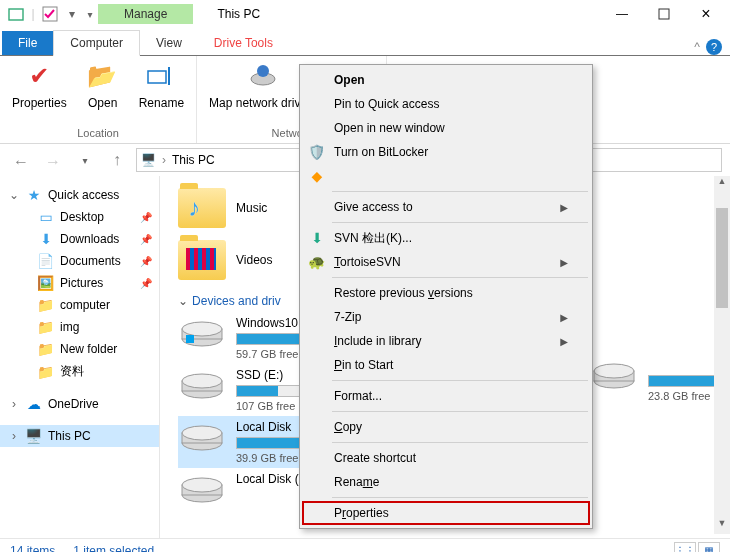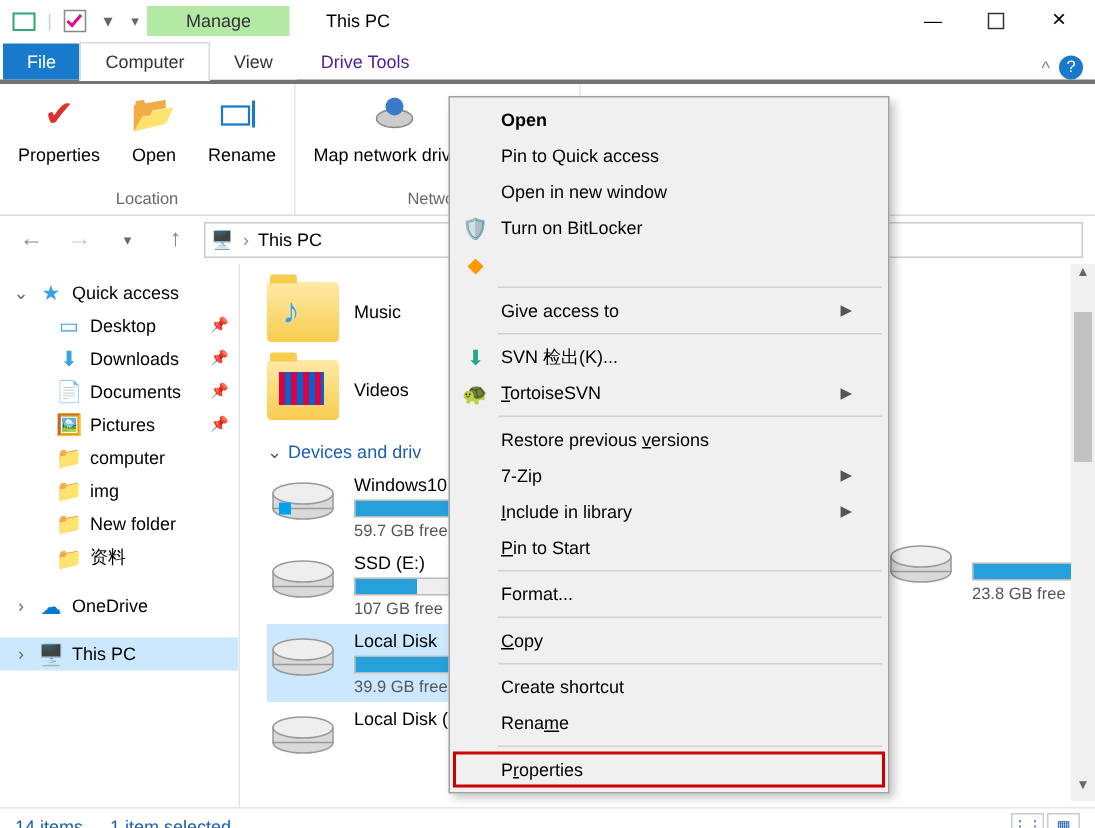--- a/index.html
+++ b/index.html
@@ -5,25 +5,25 @@
   * { box-sizing: border-box; font-family: "Segoe UI", Tahoma, sans-serif; font-size: 12px; }
   body { margin:0; padding:0; width:730px; height:552px; background:#fff; overflow:hidden; position:relative; }
   .titlebar { height:28px; display:flex; align-items:center; padding:0 4px; }
   .qat { display:flex; gap:2px; align-items:center; }
   .qat .btn, .qat .sep { width:24px; height:22px; display:flex; align-items:center; justify-content:center; }
   .tabtitle { flex:1; display:flex; align-items:center; height:28px; }
   .context-tab { background:#b4e8a5; color:#333; padding:3px 26px; font-size:12px; }
   .title-text { margin-left:24px; }
   .wincontrols { display:flex; gap:2px; }
   .wincontrols div { width:40px; height:22px; display:flex; align-items:center; justify-content:center; font-family:Arial; font-size:12px; }
-  .tabs { height:28px; display:flex; align-items:flex-end; border-bottom:3px solid #737373; padding-left:2px; background:#fff;}
+  .tabs { height:28px; display:flex; align-items:flex-end; border-bottom:1px solid #737373; padding-left:2px; background:#fff;}
   .tab { padding:5px 16px; background:#fff; color:#333; }
   .tab.file { background:#1979ca; color:#fff; }
   .tab.active { border:1px solid #d9d9d9; border-bottom:1px solid #fff; background:#fff; position:relative; top:1px;}
-  .drive-tools-tab { padding:5px 16px; color:#4c1d95; }
+  .drive-tools-tab { padding:5px 16px; color:#ef4444; }
   .help { margin-left:auto; padding:0 8px; display:flex; gap:6px; align-items:center; color:#666;}
   .ribbon { height:88px; display:flex; border-bottom:1px solid #d9d9d9; background:#fff; }
   .group { display:flex; flex-direction:column; justify-content:space-between; padding:2px 10px; border-right:1px solid #e6e6e6;}
   .group-row { display:flex; gap:10px; }
   .rbtn { display:flex; flex-direction:column; align-items:center; gap:4px; padding:2px 2px; font-size:11px; text-align:center; min-width:48px;}
   .rbtn .ic { width:32px; height:32px; display:flex; align-items:center; justify-content:center; font-size:24px;}
   .group-name { text-align:center; color:#666; font-size:11px; padding-bottom:2px;}
   .addrbar { height:32px; display:flex; align-items:center; padding:4px 8px; gap:6px; }
   .navbtn { width:26px; height:26px; display:flex; align-items:center; justify-content:center; color:#888; font-size:16px;}
   .addr { flex:1; border:1px solid #ccc; height:24px; display:flex; align-items:center; padding:0 4px; gap:6px; font-size:12px;}

